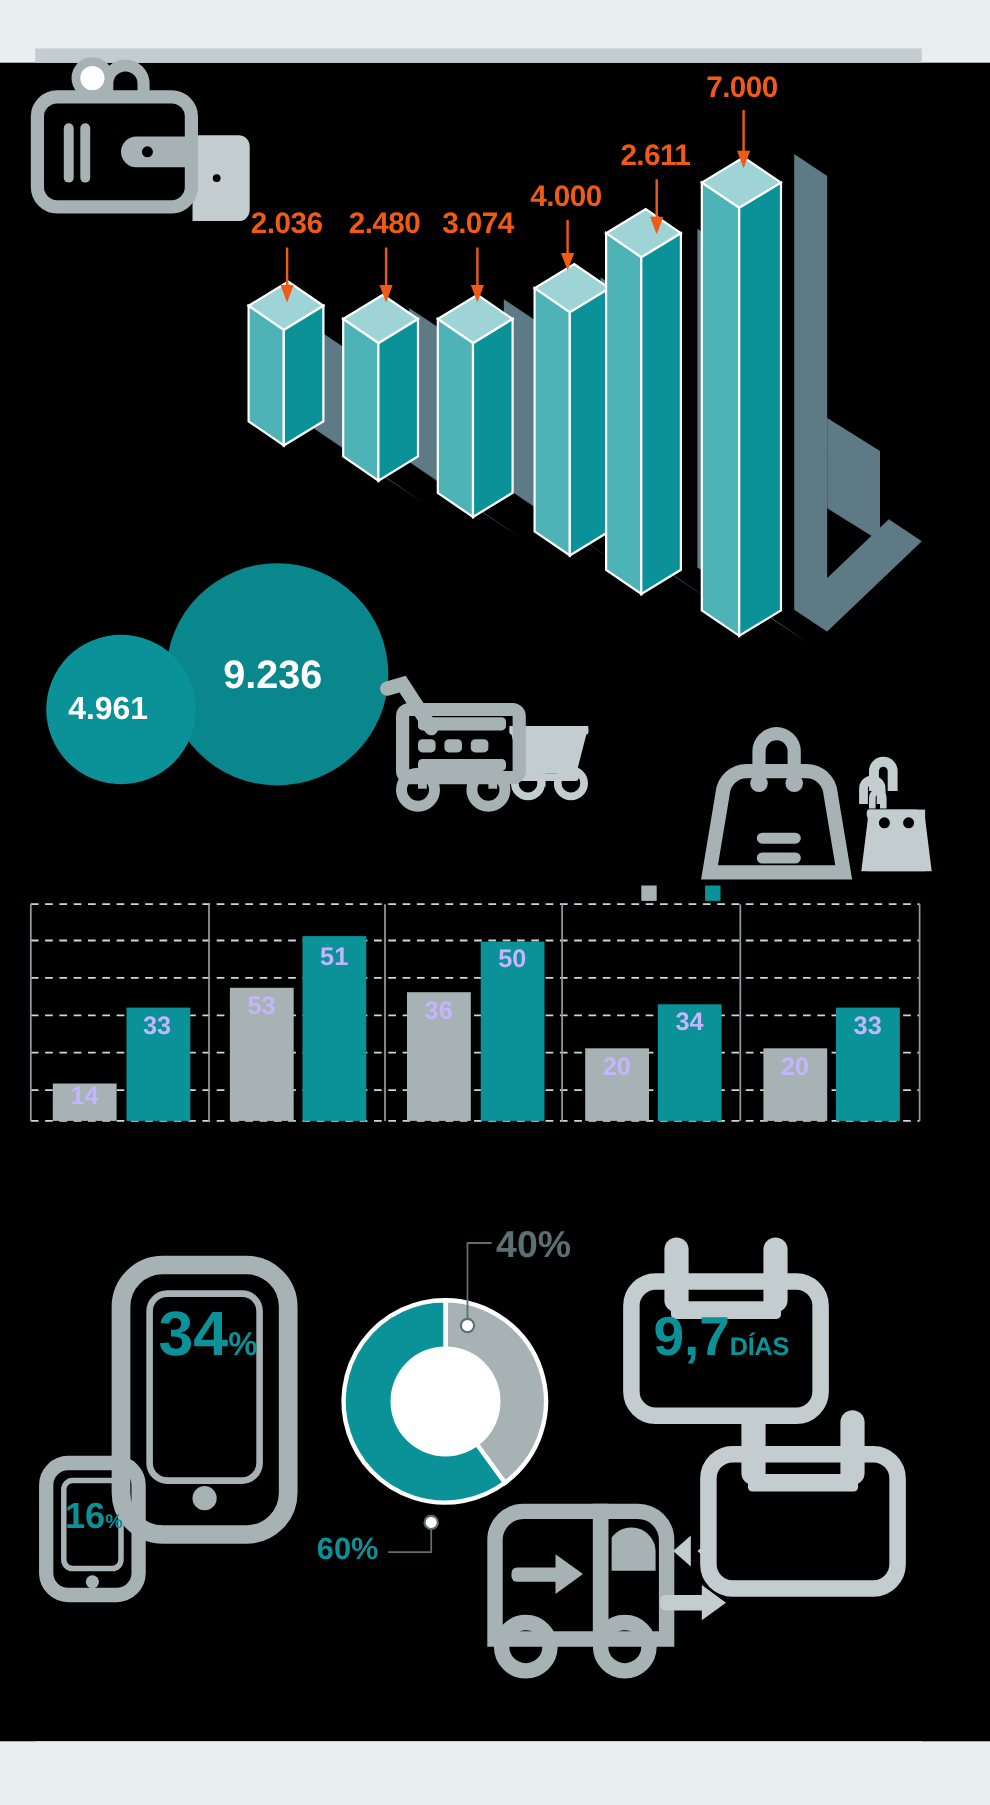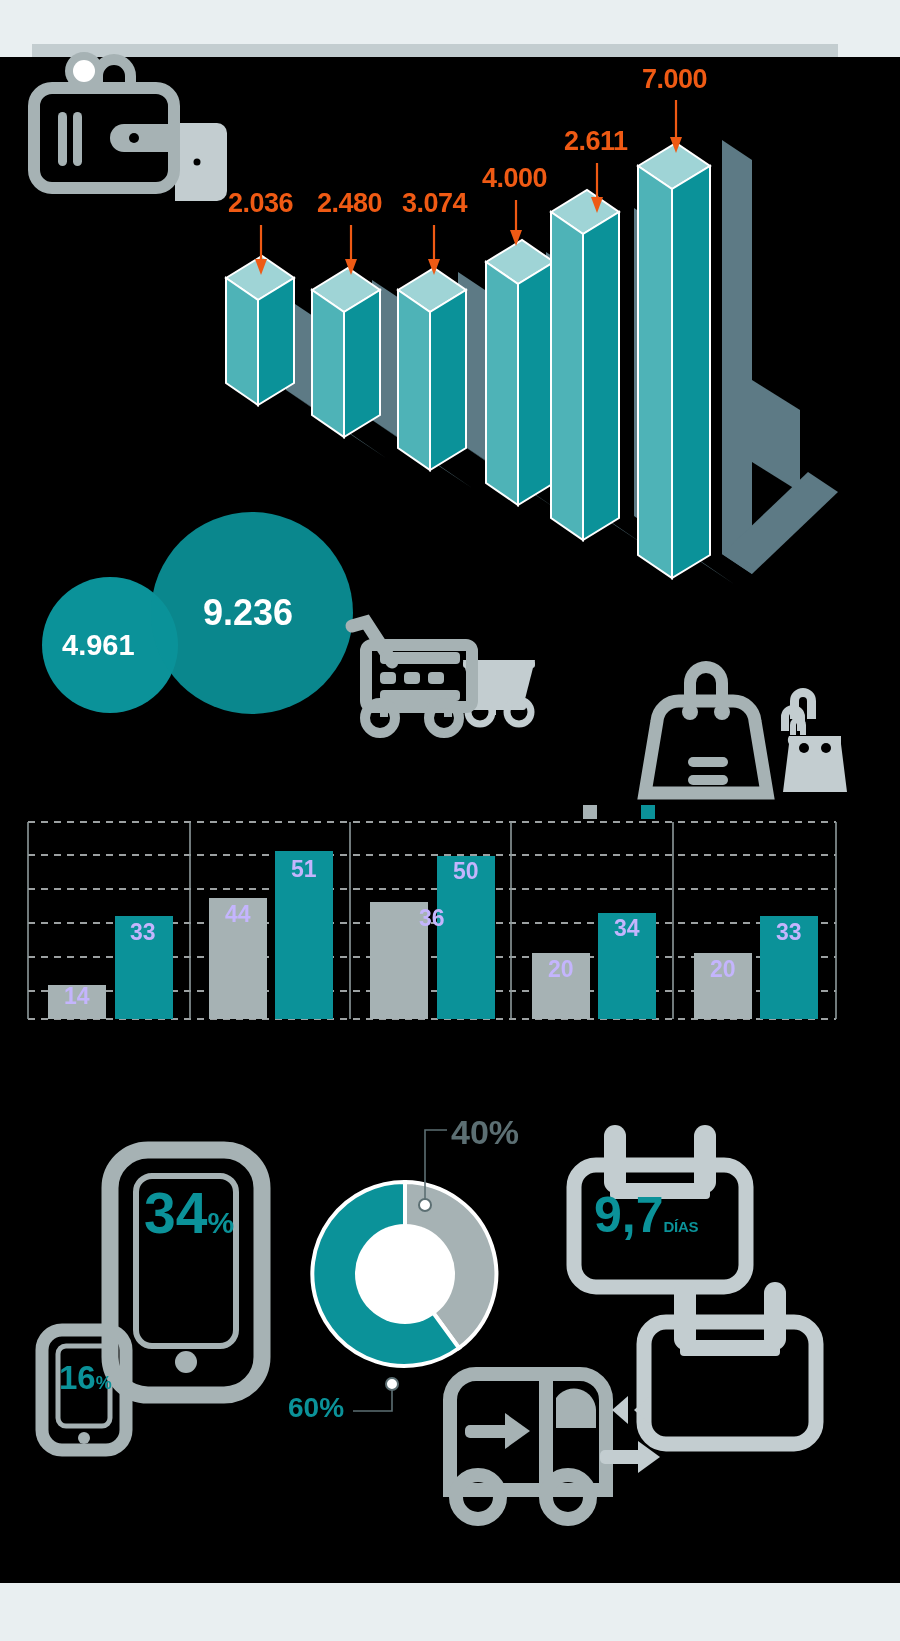--- a/index.html
+++ b/index.html
@@ -69,21 +69,21 @@
     font-weight: 700;
     white-space: nowrap;
   }
   .pct-gray {
     position: absolute;
     color: #5c6f73;
     font-weight: 700;
     white-space: nowrap;
   }
   .dias {
-    font-size: 15px;
+    font-size: 23px;
     letter-spacing: -0.3px;
   }
 </style>
 </head>
 <body>
 
 <div id="stage">
 
   <div class="top-bar"></div>
   <div class="top-bar-inner"></div>
@@ -275,23 +275,23 @@
 
     <rect x="694" y="953" width="58" height="66" fill="#a6b2b4"></rect>
     <rect x="760" y="916" width="58" height="103" fill="#0b9299"></rect>
 
     <rect x="583" y="805" width="14" height="14" fill="#a6b2b4"></rect>
     <rect x="641" y="805" width="14" height="14" fill="#0b9299"></rect>
   </svg>
 
   <div class="barlabel" style="left:64px; top:983px;">14</div>
   <div class="barlabel" style="left:130px; top:919px;">33</div>
-  <div class="barlabel" style="left:225px; top:901px;">44</div>
+  <div class="barlabel" style="left:225px; top:901px;">53</div>
   <div class="barlabel" style="left:291px; top:856px;">51</div>
-  <div class="barlabel" style="left:386px; top:905px;margin-left:33px;">36</div>
+  <div class="barlabel" style="left:386px; top:905px;">36</div>
   <div class="barlabel" style="left:453px; top:858px;">50</div>
   <div class="barlabel" style="left:548px; top:956px;">20</div>
   <div class="barlabel" style="left:614px; top:915px;">34</div>
   <div class="barlabel" style="left:710px; top:956px;">20</div>
   <div class="barlabel" style="left:776px; top:919px;">33</div>
 
   <svg class="layer" width="900" height="1641" viewBox="0 0 900 1641" style="pointer-events:none">
     <g>
       <rect x="110" y="1150" width="152" height="245" rx="38" fill="none" stroke="#a6b2b4" stroke-width="17"></rect>
       <rect x="136" y="1176" width="100" height="170" rx="16" fill="none" stroke="#a6b2b4" stroke-width="6"></rect>

